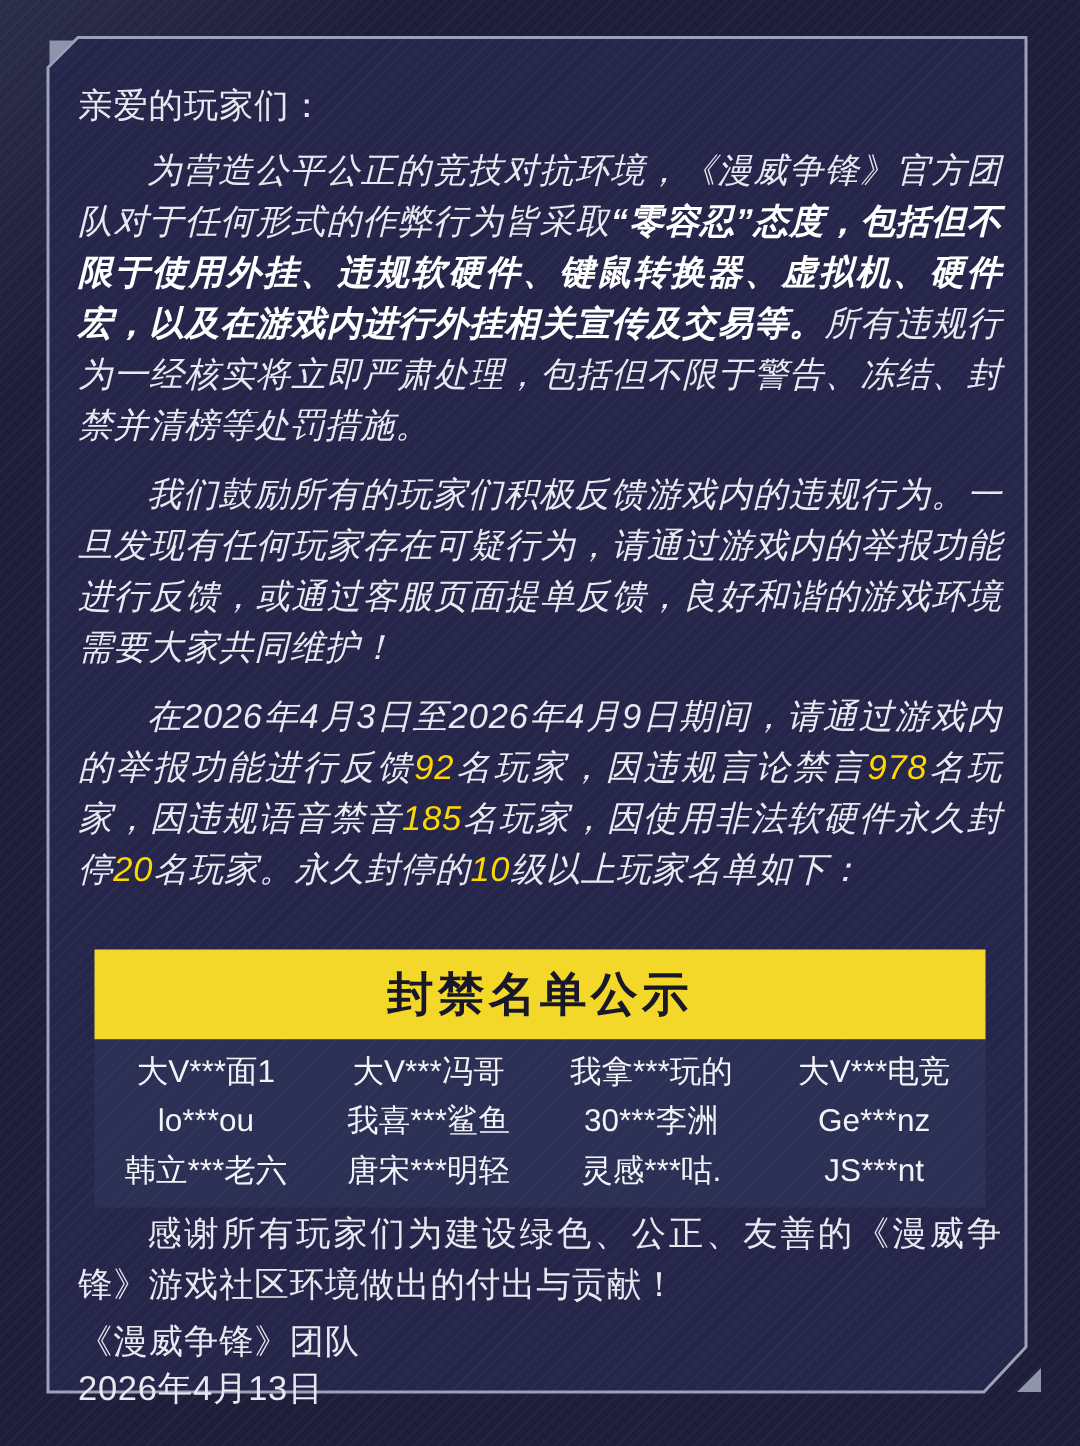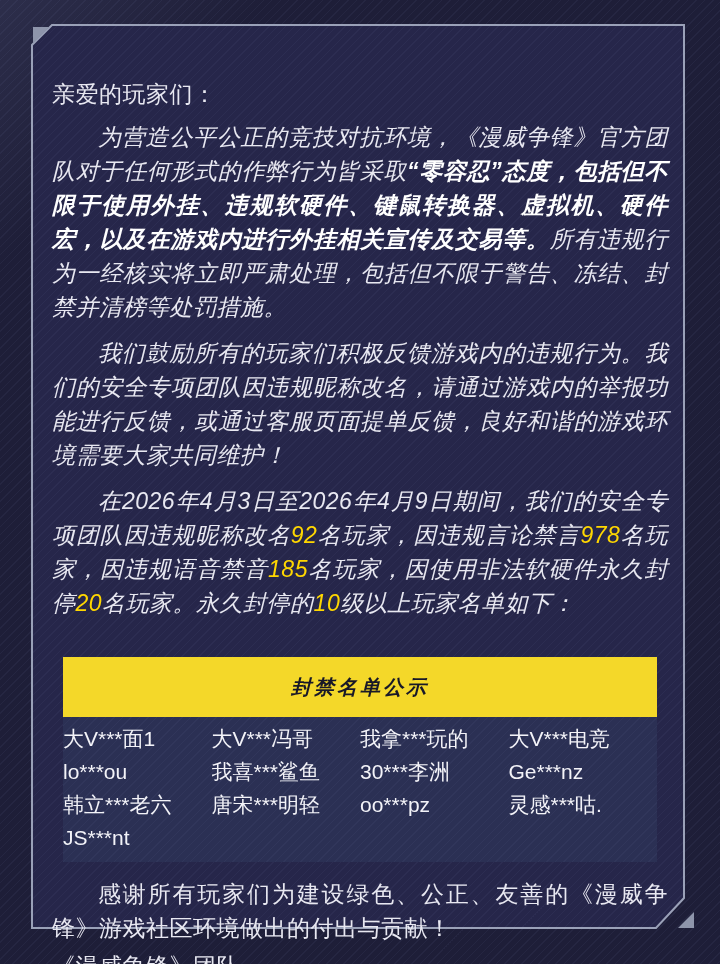--- a/index.html
+++ b/index.html
@@ -22,44 +22,44 @@
       rgba(140,150,200,0.06) 0px, rgba(140,150,200,0.06) 1px,
       transparent 1px, transparent 6px);
     clip-path:polygon(20px 0, 100% 0, 100% 873px, 624px 100%, 0 100%, 0 20px);
   }
   .frame{position:absolute;left:0;top:0;pointer-events:none;}
   .content{position:absolute;left:52px;top:53px;width:616px;color:#e8e8f1;}
   .content p{
     margin:0;font-size:23px;line-height:34px;text-align:justify;
     text-indent:2em;letter-spacing:0.5px;
   }
-  p.greeting{text-indent:0;margin-bottom:9px;margin-top:24px;}
+  p.greeting{text-indent:0;margin-bottom:9px;}
   p.para{margin-bottom:12px;font-style:italic;}
   .b{font-weight:700;color:#ffffff;}
   .num{color:#ffd700;}
   .banner{
     width:594px;height:60px;margin:37px auto 0;
     background:#f4d829;display:flex;align-items:center;justify-content:center;
   }
   .banner-title{
-    font-size:20px;font-weight:800;color:#181828;letter-spacing:3px;line-height:60px;font-style:italic;
+    font-size:31px;font-weight:800;color:#181828;letter-spacing:3px;line-height:60px;
   }
   .names{
     width:594px;margin:0 auto;padding:5px 0 8px;
     background-color:#2b3054;
     background-image:repeating-linear-gradient(135deg,
       rgba(150,160,210,0.05) 0px, rgba(150,160,210,0.05) 1px,
       transparent 1px, transparent 6px);
     display:grid;grid-template-columns:repeat(4,1fr);
   }
   .name-cell{
-    font-size:21px;line-height:33px;color:#f3f3f8;
+    font-size:21px;line-height:33px;color:#f3f3f8;text-align:center;
     white-space:nowrap;overflow:hidden;
   }
-  p.closing{margin-top:15px;}
+  p.closing{margin-top:0;}
   .signature{text-align:right;margin-top:6px;}
   .signature p{text-indent:0;text-align:left;line-height:31px;}
 </style>
 </head>
 <body>
 
 <div class="screen">
 
   <div class="panel"></div>
 
@@ -73,43 +73,42 @@
 
     <p class="greeting">
       <span>亲爱的玩家们：</span>
     </p>
 
     <p class="para">
       <span>为营造公平公正的竞技对抗环境，《漫威争锋》官方团队对于任何形式的作弊行为皆采取</span><span class="b">“零容忍”态度，包括但不限于使用外挂、违规软硬件、键鼠转换器、虚拟机、硬件宏，以及在游戏内进行外挂相关宣传及交易等。</span><span>所有违规行为一经核实将立即严肃处理，包括但不限于警告、冻结、封禁并清榜等处罚措施。</span>
     </p>
 
     <p class="para">
-      <span>我们鼓励所有的玩家们积极反馈游戏内的违规行为。我们的安全专项团队因违规昵称改名，请通过游戏内的举报功能进行反馈，或通过客服页面提单反馈，良好和谐的游戏环境需要大家共同维护！</span>
+      <span>我们鼓励所有的玩家们积极反馈游戏内的违规行为。一旦发现有任何玩家存在可疑行为，请通过游戏内的举报功能进行反馈，或通过客服页面提单反馈，良好和谐的游戏环境需要大家共同维护！</span>
     </p>
 
     <p class="para">
-      <span>在2026年4月3日至2026年4月9日期间，我们的安全专项团队因违规昵称改名</span><span class="num">92</span><span>名玩家，因违规言论禁言</span><span class="num">978</span><span>名玩家，因违规语音禁音</span><span class="num">185</span><span>名玩家，因使用非法软硬件永久封停</span><span class="num">20</span><span>名玩家。永久封停的</span><span class="num">10</span><span>级以上玩家名单如下：</span>
+      <span>在2026年4月3日至2026年4月9日期间，请通过游戏内的举报功能进行反馈</span><span class="num">92</span><span>名玩家，因违规言论禁言</span><span class="num">978</span><span>名玩家，因违规语音禁音</span><span class="num">185</span><span>名玩家，因使用非法软硬件永久封停</span><span class="num">20</span><span>名玩家。永久封停的</span><span class="num">10</span><span>级以上玩家名单如下：</span>
     </p>
 
     <div class="banner">
       <span class="banner-title">封禁名单公示</span>
     </div>
 
     <div class="names">
       <div class="name-cell">大V***面1</div>
       <div class="name-cell">大V***冯哥</div>
       <div class="name-cell">我拿***玩的</div>
       <div class="name-cell">大V***电竞</div>
       <div class="name-cell">lo***ou</div>
       <div class="name-cell">我喜***鲨鱼</div>
       <div class="name-cell">30***李洲</div>
       <div class="name-cell">Ge***nz</div>
       <div class="name-cell">韩立***老六</div>
       <div class="name-cell">唐宋***明轻</div>
-      <div class="name-cell">oo***pz</div>
       <div class="name-cell">灵感***咕.</div>
       <div class="name-cell">JS***nt</div>
     </div>
 
     <p class="closing">
       <span>感谢所有玩家们为建设绿色、公正、友善的《漫威争锋》游戏社区环境做出的付出与贡献！</span>
     </p>
 
     <div class="signature">
       <p>《漫威争锋》团队</p>

